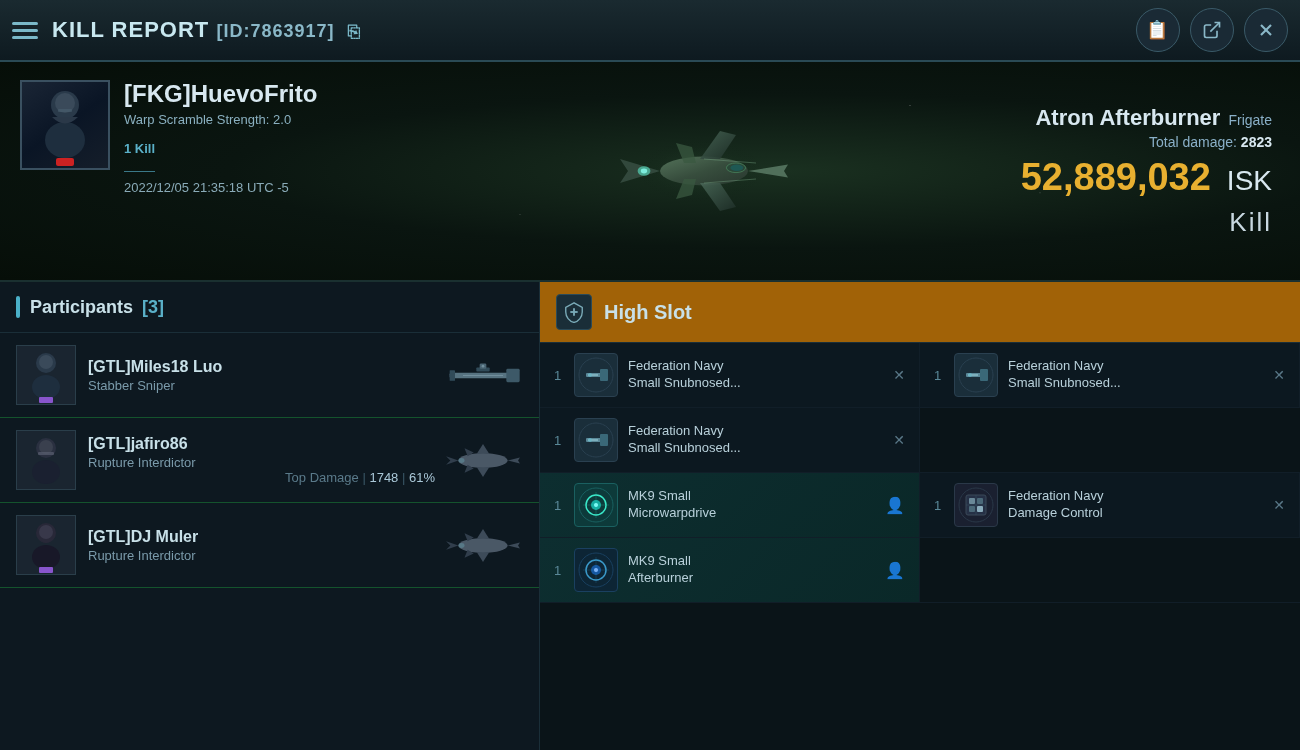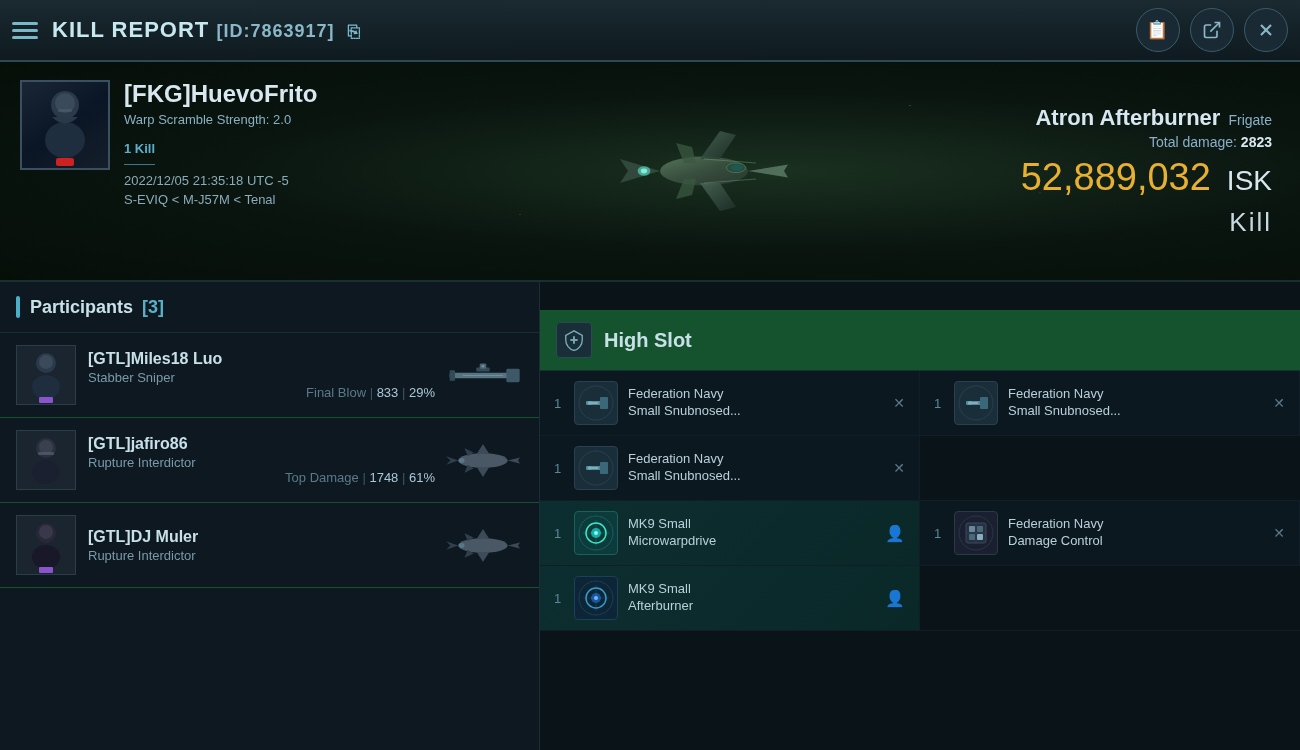--- a/index.html
+++ b/index.html
@@ -138,21 +138,21 @@
       color: #8ab0c0;
       margin-bottom: 12px;
     }
     .pilot-kill-count {
       color: #5ab0c8;
       font-size: 13px;
       font-weight: bold;
       margin-bottom: 8px;
       display: inline-block;
       border-bottom: 1px solid #3a7888;
-      padding-bottom: 8px;
+      padding-bottom: 15px;
     }
     .kill-datetime {
       font-size: 13px;
       color: #8aabb8;
       margin-bottom: 4px;
     }
     .kill-location {
       font-size: 13px;
       color: #8aabb8;
     }
@@ -203,21 +203,21 @@
     }
     .total-damage {
       font-size: 14px;
       color: #8ab0c8;
       text-align: right;
       margin-bottom: 8px;
     }
     .total-damage strong { color: #d8e8f0; }
     .isk-value {
       font-size: 38px;
-      font-weight: normal;
+      font-weight: bold;
       color: #e8b030;
       text-align: right;
       line-height: 1;
     }
     .isk-label {
       font-size: 28px;
       color: #d8e8f0;
       margin-left: 8px;
     }
     .kill-type-label {
@@ -329,23 +329,22 @@
     .slots-panel {
       flex: 1;
       background: #0a1418;
       overflow-y: auto;
       padding: 0;
     }
     .slot-section-header {
       display: flex;
       align-items: center;
       padding: 12px 16px;
-      background: #14532d;
+      background: #a16207;
       border-bottom: 1px solid #1a2e38;
-      margin-top: 28px;
     }
     .slot-icon {
       width: 36px;
       height: 36px;
       background: #1a2e38;
       border: 1px solid #2a4a58;
       border-radius: 4px;
       display: flex;
       align-items: center;
       justify-content: center;
@@ -469,21 +468,20 @@
           <rect x="28" y="24" width="14" height="3" rx="1" fill="#4a6070" opacity="0.6"></rect>
         </svg>
       </div>
       <div class="pilot-avatar-badge"></div>
     </div>
     <div class="pilot-info">
       <div class="pilot-name">[FKG]HuevoFrito</div>
       <div class="pilot-sub">Warp Scramble Strength: 2.0</div>
       <div class="pilot-kill-count">1 Kill</div>
       <div class="kill-datetime">2022/12/05 21:35:18 UTC -5</div>
-      <div class="kill-location">S-EVIQ &lt; M-J57M &lt; Tenal</div>
     </div>
   </div>
 
   <div class="ship-section">
     <div class="ship-visual">
 
       <svg class="ship-svg" viewBox="0 0 300 160">
         <defs>
           <radialGradient id="shipGlow" cx="50%" cy="50%" r="50%">
             <stop offset="0%" stop-color="#3a6040" stop-opacity="0.3"></stop>
@@ -560,27 +558,20 @@
         <svg width="48" height="52" viewBox="0 0 48 52">
           <circle cx="24" cy="14" r="10" fill="#2a3a4a"></circle>
           <ellipse cx="24" cy="38" rx="14" ry="12" fill="#1e2e3e"></ellipse>
           <circle cx="24" cy="13" r="7" fill="#3a4a5a"></circle>
         </svg>
         <div class="participant-badge" style="background:#8855cc;"></div>
       </div>
       <div class="participant-info">
         <div class="participant-name">[GTL]Miles18 Luo</div>
         <div class="participant-ship">Stabber Sniper</div>
-        <div class="participant-stats">
-          <span class="label">Final Blow</span>
-          <span style="color:#3a5868"> | </span>
-          <span class="value">833</span>
-          <span style="color:#3a5868"> | </span>
-          <span class="value">29%</span>
-        </div>
       </div>
       <div class="ship-icon-right">
         <svg width="80" height="45" viewBox="0 0 120 60" opacity="0.8">
 
           <rect x="10" y="26" width="95" height="8" rx="2" fill="#6a8a9a"></rect>
           <rect x="95" y="20" width="20" height="20" rx="2" fill="#4a6a7a"></rect>
           <rect x="10" y="22" width="8" height="16" rx="1" fill="#3a5868"></rect>
           <line x1="30" y1="30" x2="90" y2="30" stroke="#8aacbc" stroke-width="1.5"></line>
           <rect x="50" y="18" width="20" height="6" rx="1" fill="#3a5868"></rect>
 

